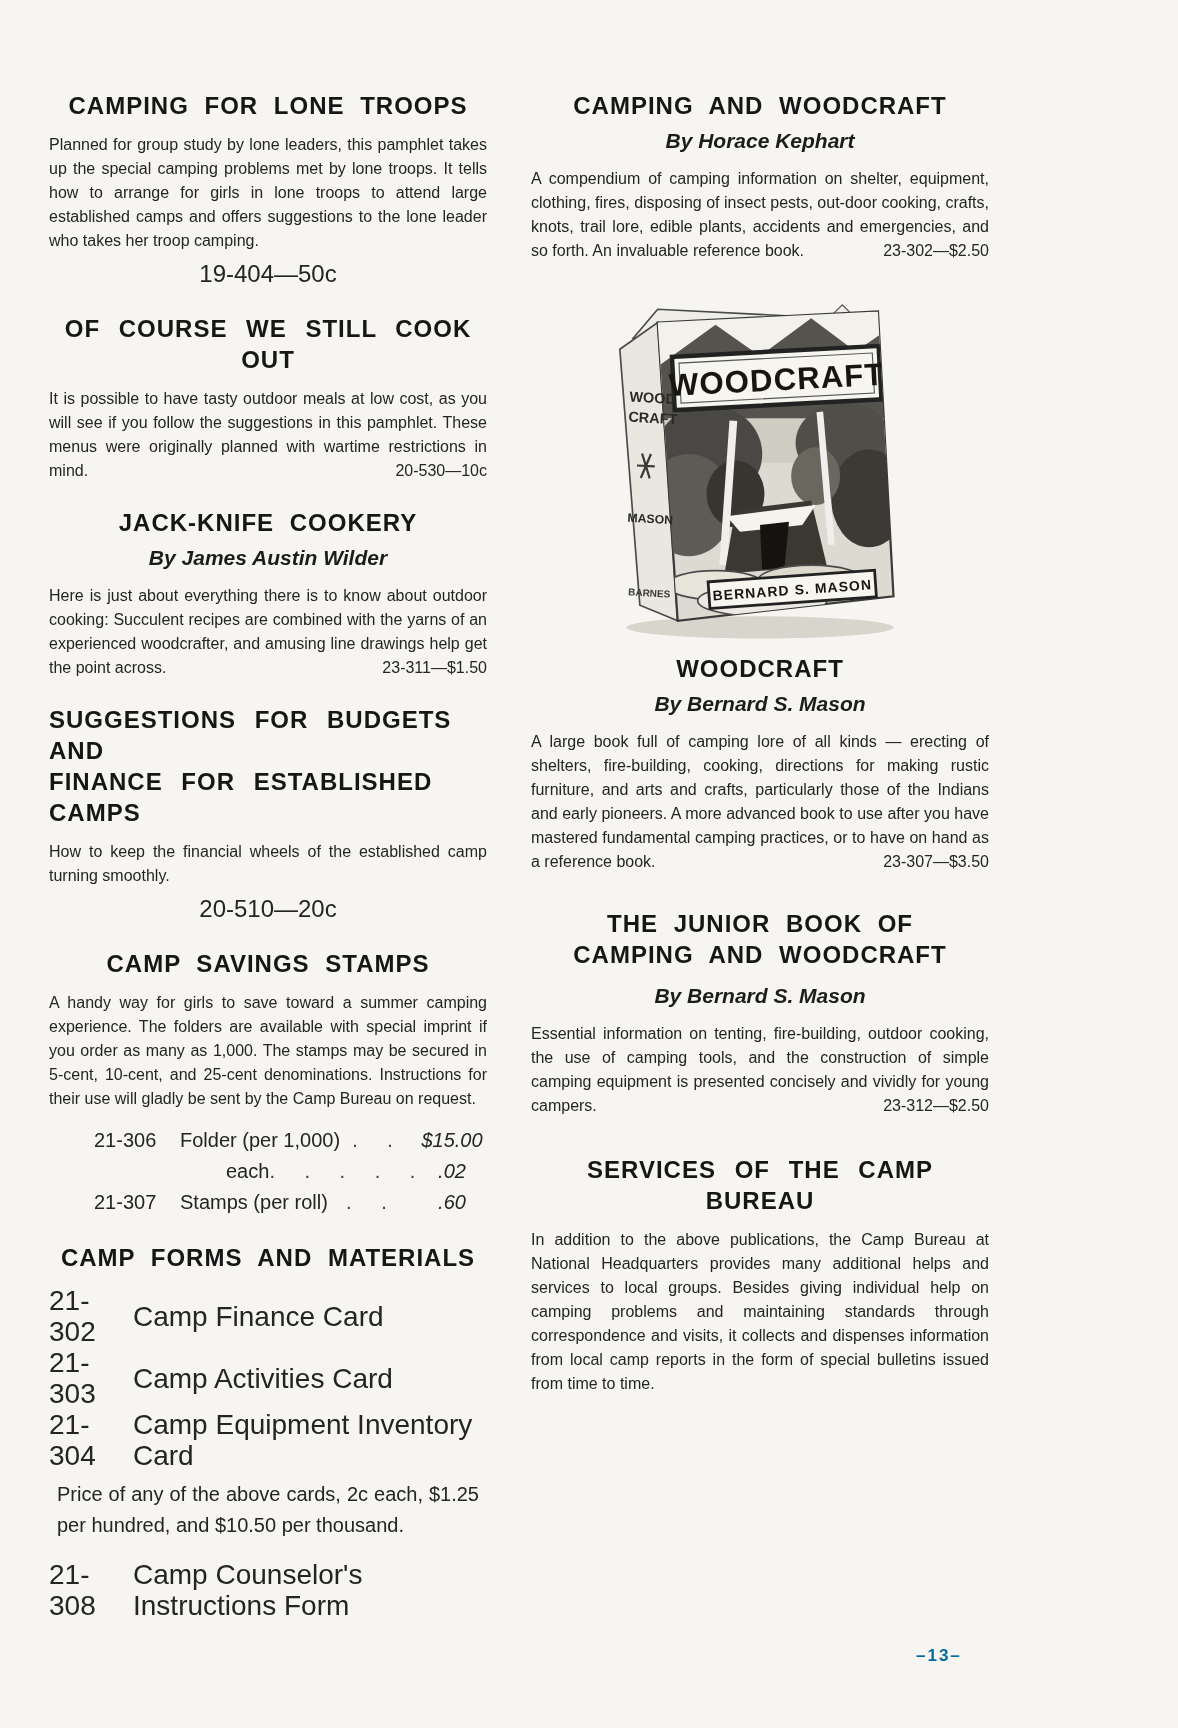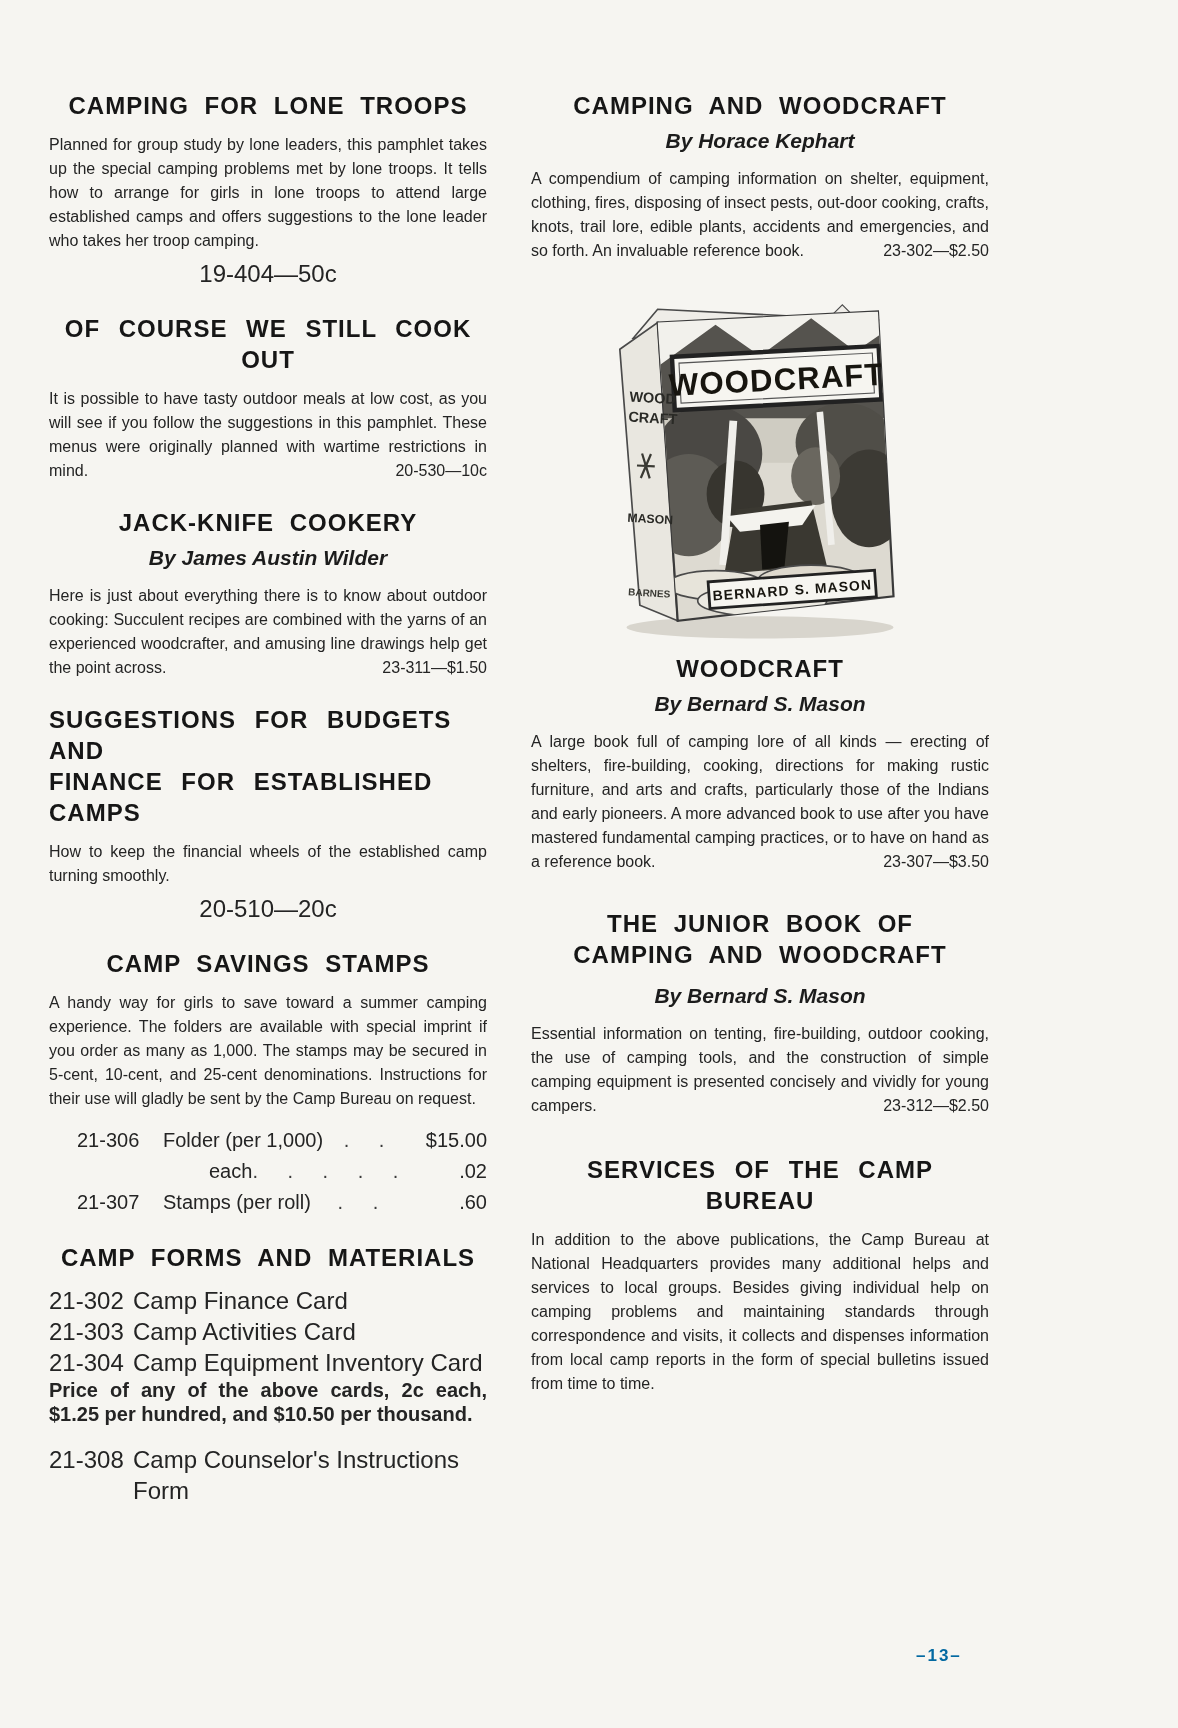--- a/index.html
+++ b/index.html
@@ -40,31 +40,31 @@
   .code-center{
     font-size:24px;line-height:30px;text-align:center;margin:0 0 4px 0;
   }
 
   
   .price-table{margin:14px 0 4px 0;}
   .price-row{
     display:flex;font-size:20px;line-height:31px;align-items:baseline;
     padding-left:28px;
   }
-  .price-row .pr-code{flex:0 0 86px;}
+  .price-row .pr-code{flex:0 0 86px;margin-left:17px;}
   .price-row .pr-item{white-space:nowrap;}
   .price-row.row-each .pr-item{padding-left:46px;}
   .price-row .pr-dots{flex:1;text-align:center;letter-spacing:12px;overflow:hidden;white-space:nowrap;color:#3a3a3a;}
-  .price-row .pr-price{flex:0 0 auto;text-align:right;min-width:70px;}
+  .price-row .pr-price{flex:0 0 auto;text-align:center;min-width:70px;font-style:italic;}
 
   
-  .form-row{display:flex;font-size:24px;line-height:31px;}
+  .form-row{display:flex;font-size:28px;line-height:31px;align-items:center;}
   .form-row .f-code{flex:0 0 84px;}
   .form-row .f-label{flex:1;}
-  .form-note{font-size:20px;line-height:24px;text-align:justify;margin:0;font-weight:bold;}
+  .form-note{font-size:20px;line-height:31px;text-align:justify;margin:8px;}
   .form-block{margin-top:18px;}
 
   
   .book-fig{display:flex;justify-content:center;margin:14px 0 10px 0;}
 
   .page-number{
     position:absolute;left:916px;top:1646px;
     font-size:17px;font-weight:700;letter-spacing:2px;color:#0369a1;
   }
 </style>

